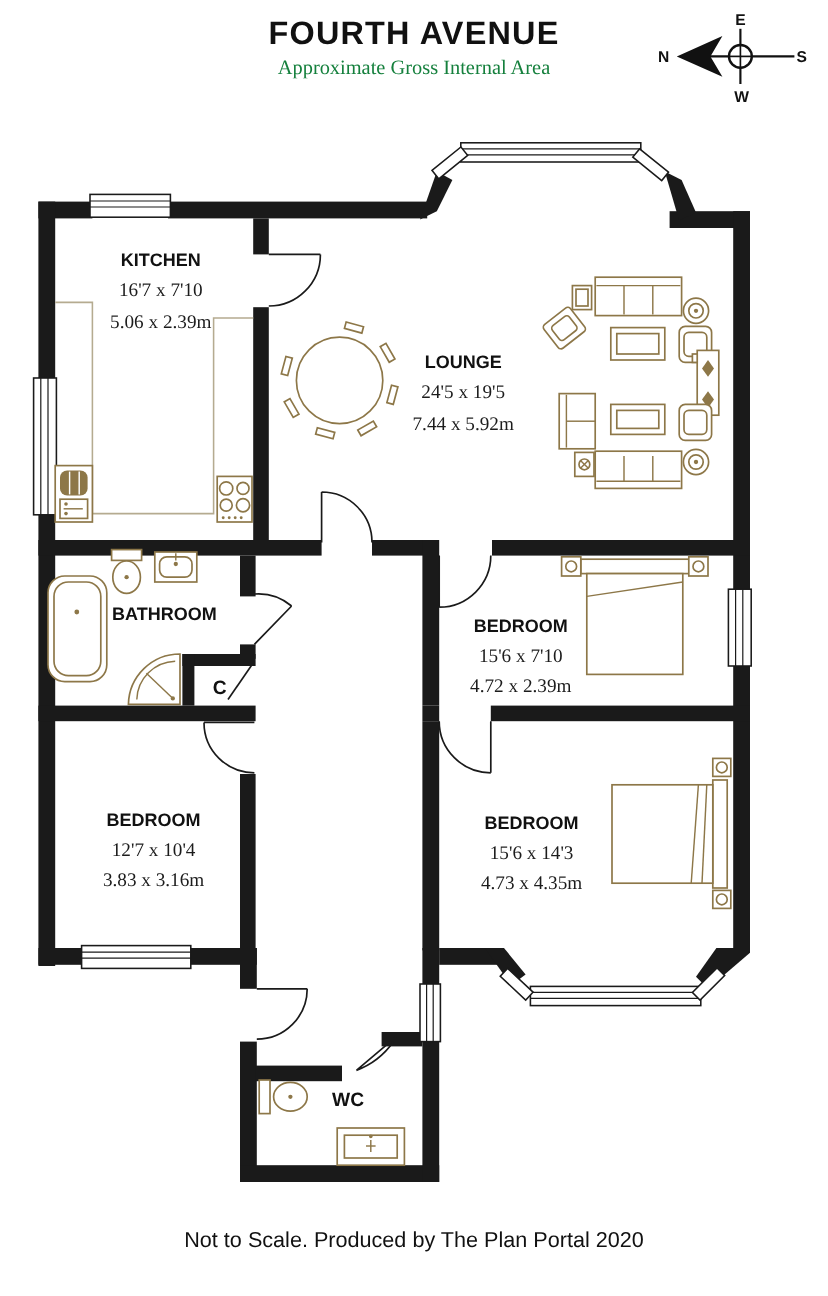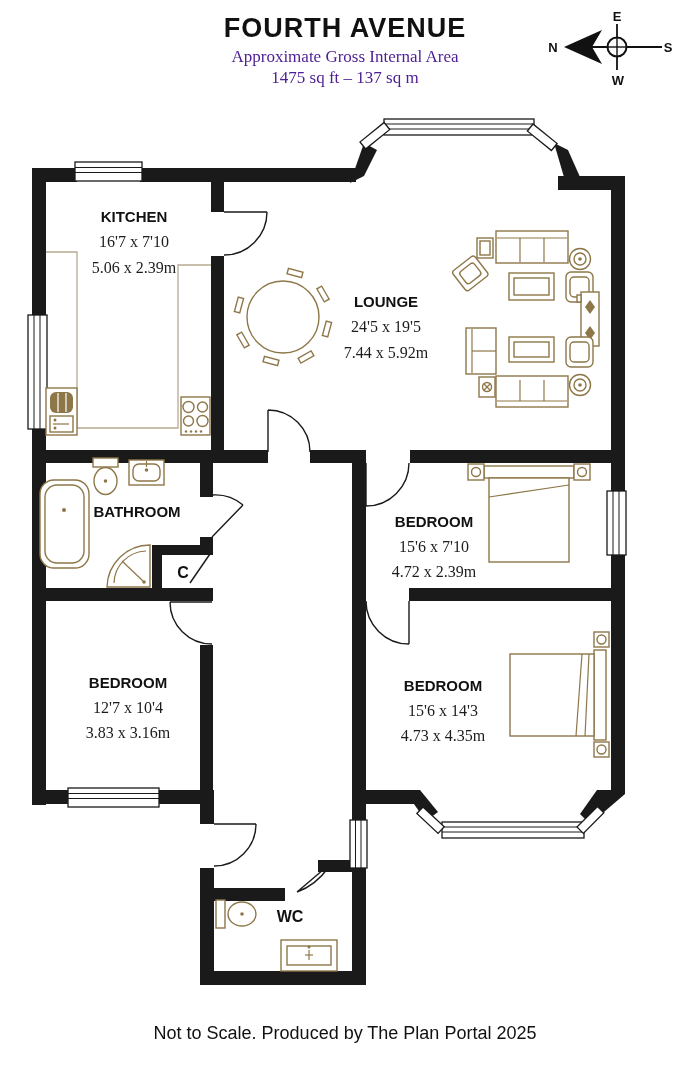--- a/index.html
+++ b/index.html
@@ -3,21 +3,21 @@
 <meta charset="utf-8">
 <style>
   html,body{margin:0;padding:0;}
   body{
     width:690px;height:1080px;position:relative;background:#fff;
     font-family:"Liberation Sans",sans-serif;overflow:hidden;
     --wall:#1a1a1a; --furn:#8d7748;
   }
   .header{position:absolute;top:10px;left:0;width:690px;text-align:center;}
   .title{font-size:27px;font-weight:bold;color:#111;letter-spacing:1px;line-height:36px;}
-  .subtitle,.area{font-family:"Liberation Serif",serif;font-size:17px;color:#4c1d95;line-height:21px;}
+  .subtitle,.area{font-family:"Liberation Serif",serif;font-size:17px;color:#15803d;line-height:21px;}
   .footer{position:absolute;top:1022px;left:0;width:690px;text-align:center;color:#111;}
   .f1{font-size:18px;line-height:22px;}
   .f2{font-size:18px;font-weight:bold;line-height:22px;}
   svg.plan{position:absolute;left:0;top:0;}
   .wall{fill:var(--wall);stroke:none;}
   .win{fill:#fff;stroke:var(--wall);stroke-width:1.3;}
   .winline{stroke:var(--wall);stroke-width:1;fill:none;}
   .door{fill:none;stroke:var(--wall);stroke-width:1.4;}
   .furn{fill:#fff;stroke:var(--furn);stroke-width:1.4;}
   .furnfill{fill:var(--furn);stroke:none;}
@@ -28,21 +28,20 @@
   .room-dim{font-family:"Liberation Serif",serif;font-size:16px;fill:#1c1c1c;text-anchor:middle;}
   .compass-letter{font-family:"Liberation Sans",sans-serif;font-size:13px;font-weight:bold;fill:#111;text-anchor:middle;}
   .compass-line{stroke:#111;stroke-width:1.8;fill:none;}
 </style>
 </head>
 <body style="--wall: #1a1a1a; --furn: #8d7748;">
 
 <div class="header">
   <div class="title">FOURTH AVENUE</div>
   <div class="subtitle">Approximate Gross Internal Area</div>
-  <div class="area">1475 sq ft – 137 sq m</div>
 </div>
 
 <svg class="plan" width="690" height="1080" viewBox="0 0 690 1080">
 
   <g>
     <line class="compass-line" x1="572" y1="47" x2="662" y2="47"></line>
     <line class="compass-line" x1="617" y1="24" x2="617" y2="70"></line>
     <circle cx="617" cy="47" r="9.5" fill="#fff" stroke="#111" stroke-width="2"></circle>
     <line x1="607.5" y1="47" x2="626.5" y2="47" stroke="#111" stroke-width="1.4"></line>
     <line x1="617" y1="37.5" x2="617" y2="56.5" stroke="#111" stroke-width="1.4"></line>
@@ -352,14 +351,14 @@
     <text class="room-name" x="443" y="691">BEDROOM</text>
     <text class="room-dim" x="443" y="716">15'6 x 14'3</text>
     <text class="room-dim" x="443" y="741">4.73 x 4.35m</text>
 
     <text class="room-name-sm" x="290" y="922">WC</text>
     <text class="room-name-sm" x="183" y="578">C</text>
   </g>
 </svg>
 
 <div class="footer">
-  <div class="f1">Not to Scale. Produced by The Plan Portal 2025</div>
+  <div class="f1">Not to Scale. Produced by The Plan Portal 2020</div>
 </div>
 
 </body></html>

